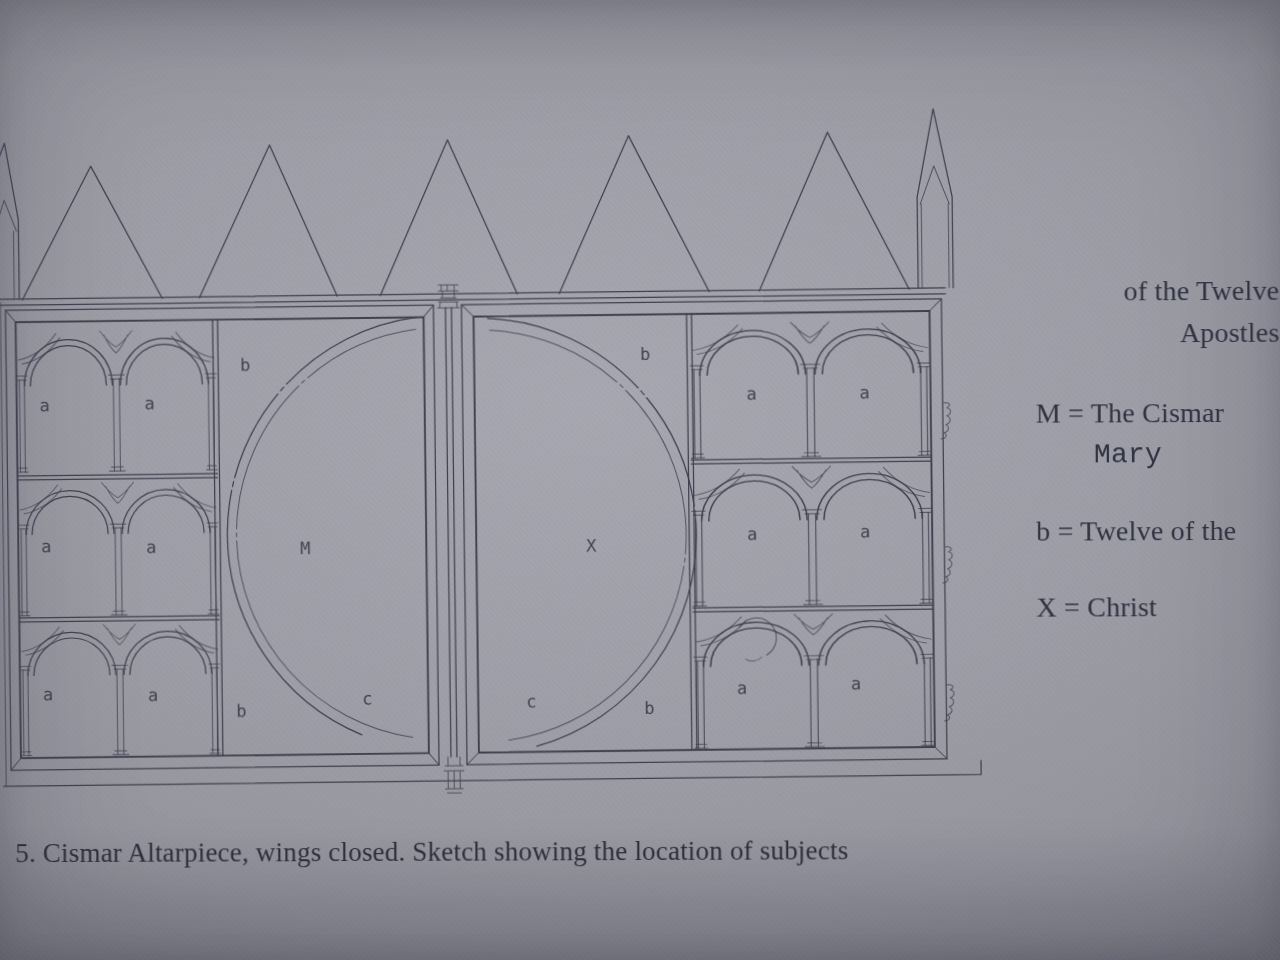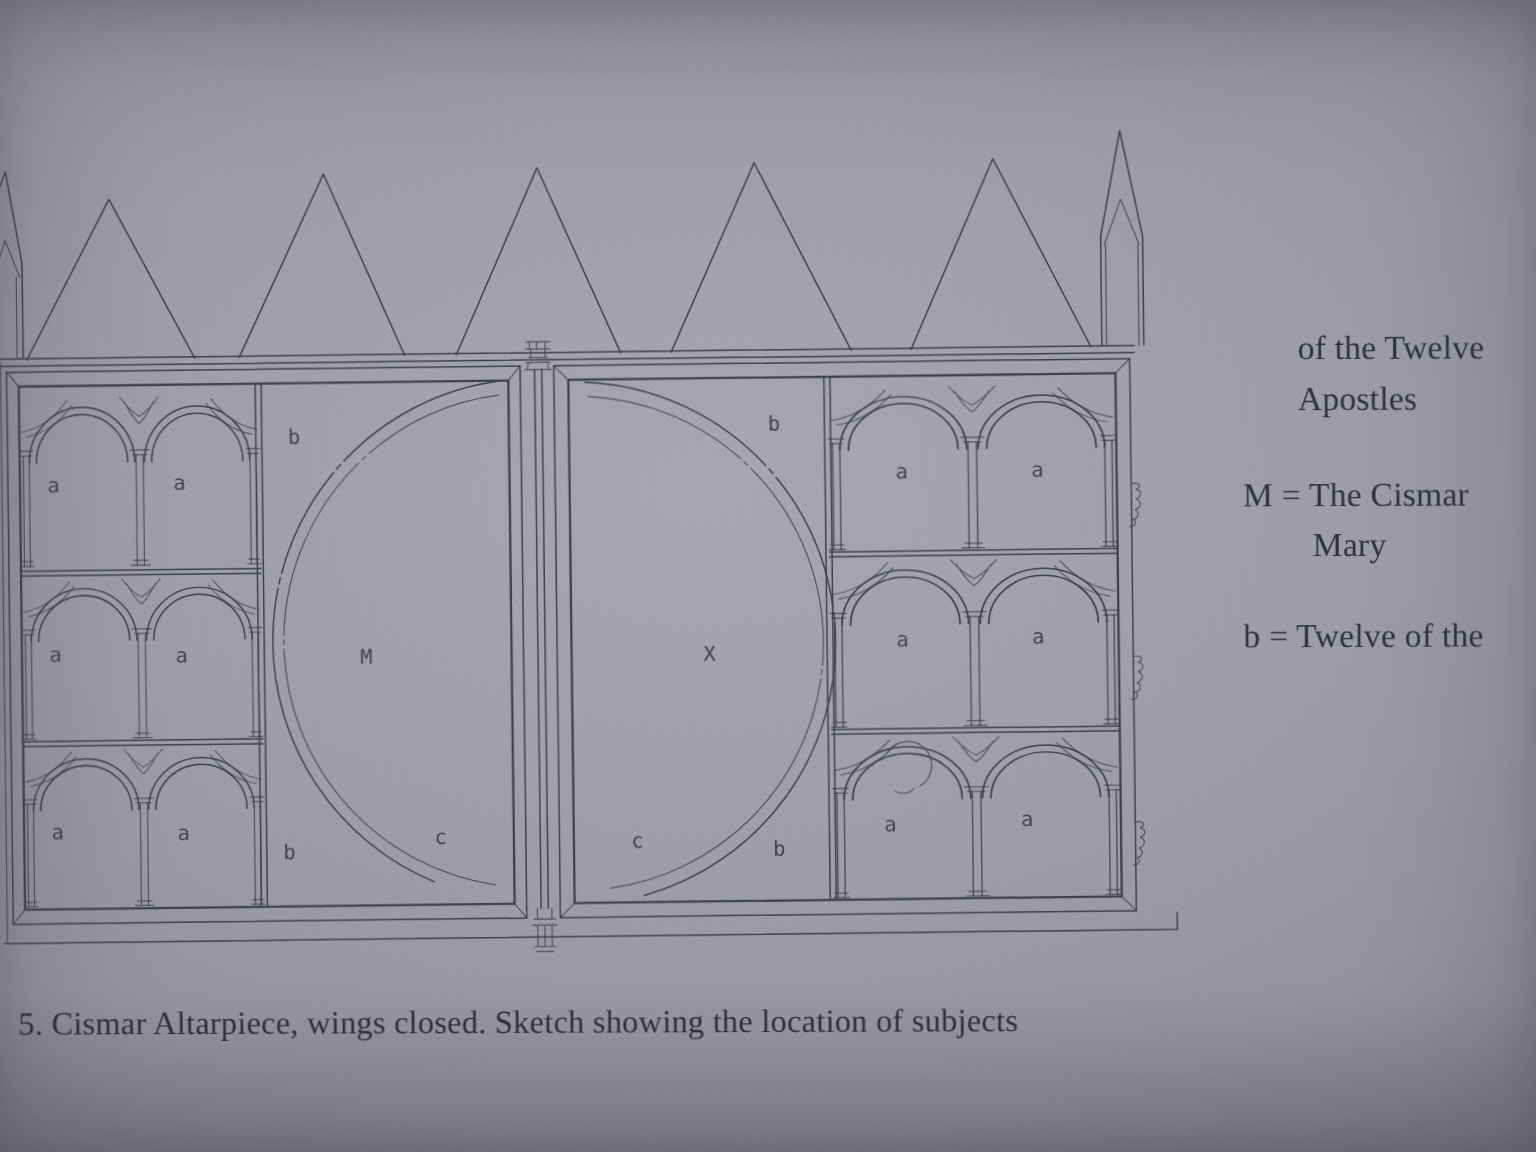--- a/index.html
+++ b/index.html
@@ -27,22 +27,22 @@
     font-family:"DejaVu Sans Mono", monospace;font-size:17px;color:#41424e;
     letter-spacing:0;line-height:1;
   }
   .legend{
     position:absolute;left:1036px;top:272px;width:244px;
     font-size:28px;color:#2f3040;letter-spacing:.2px;
   }
   .legend .entry{margin-bottom:34px;}
   .legend .entry.first{margin-bottom:38px;}
   .legend .line{line-height:42px;white-space:nowrap;}
-  .legend .cont{padding-left:46px;}
-  .legend .cont2{padding-left:58px;}
+  .legend .cont{padding-left:46px;text-align:right;}
+  .legend .cont2{padding-left:58px;font-family:Liberation Mono, monospace;}
   .caption{
     position:absolute;left:14px;top:836px;width:1000px;
     font-size:27px;color:#2d2e3a;letter-spacing:.2px;white-space:nowrap;
   }
 </style>
 </head>
 <body>
 
 <div class="photo">
   <div class="print-rotate">
@@ -152,18 +152,21 @@
         <div class="line cont">of the Twelve</div>
         <div class="line cont">Apostles</div>
       </div>
       <div class="entry">
         <div class="line">M = The Cismar</div>
         <div class="line cont2">Mary</div>
       </div>
       <div class="entry">
         <div class="line">b = Twelve of the</div>
       </div>
+      <div class="entry">
+        <div class="line">X = Christ</div>
+      </div>
     </div>
 
     <div class="caption">5. Cismar Altarpiece, wings closed. Sketch showing the location of subjects</div>
 
   </div>
 </div>
 
 </body></html>

